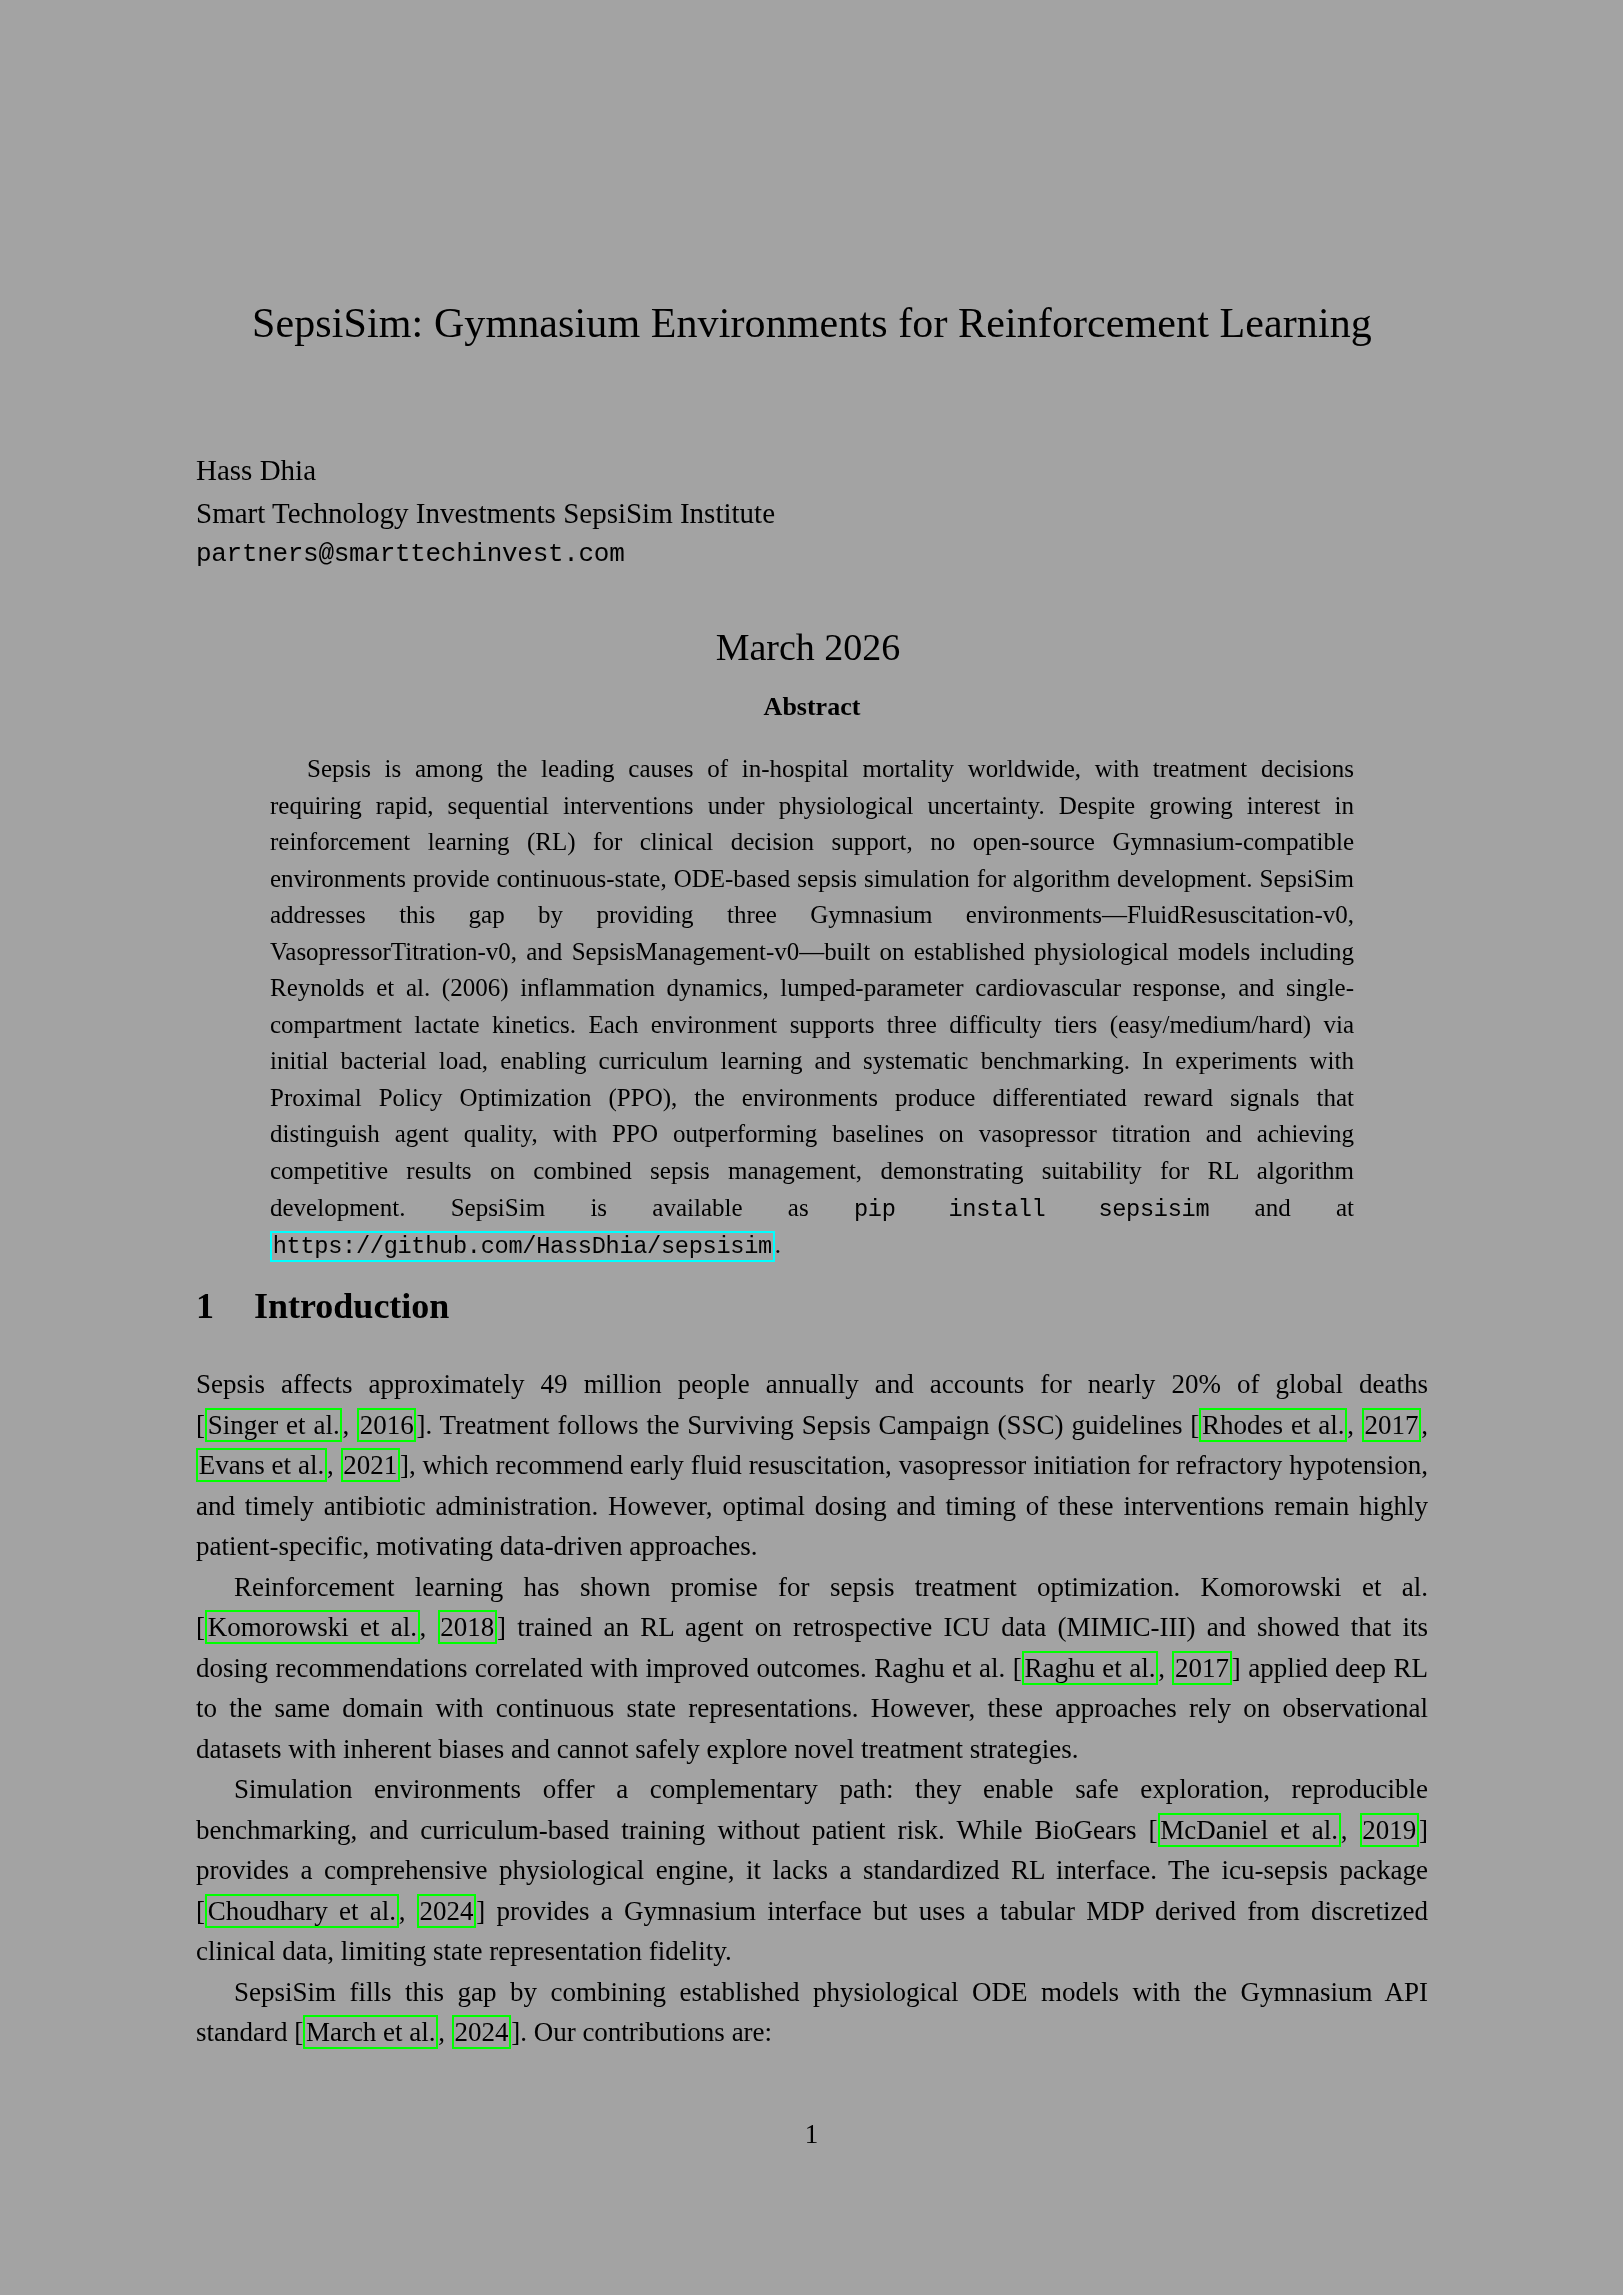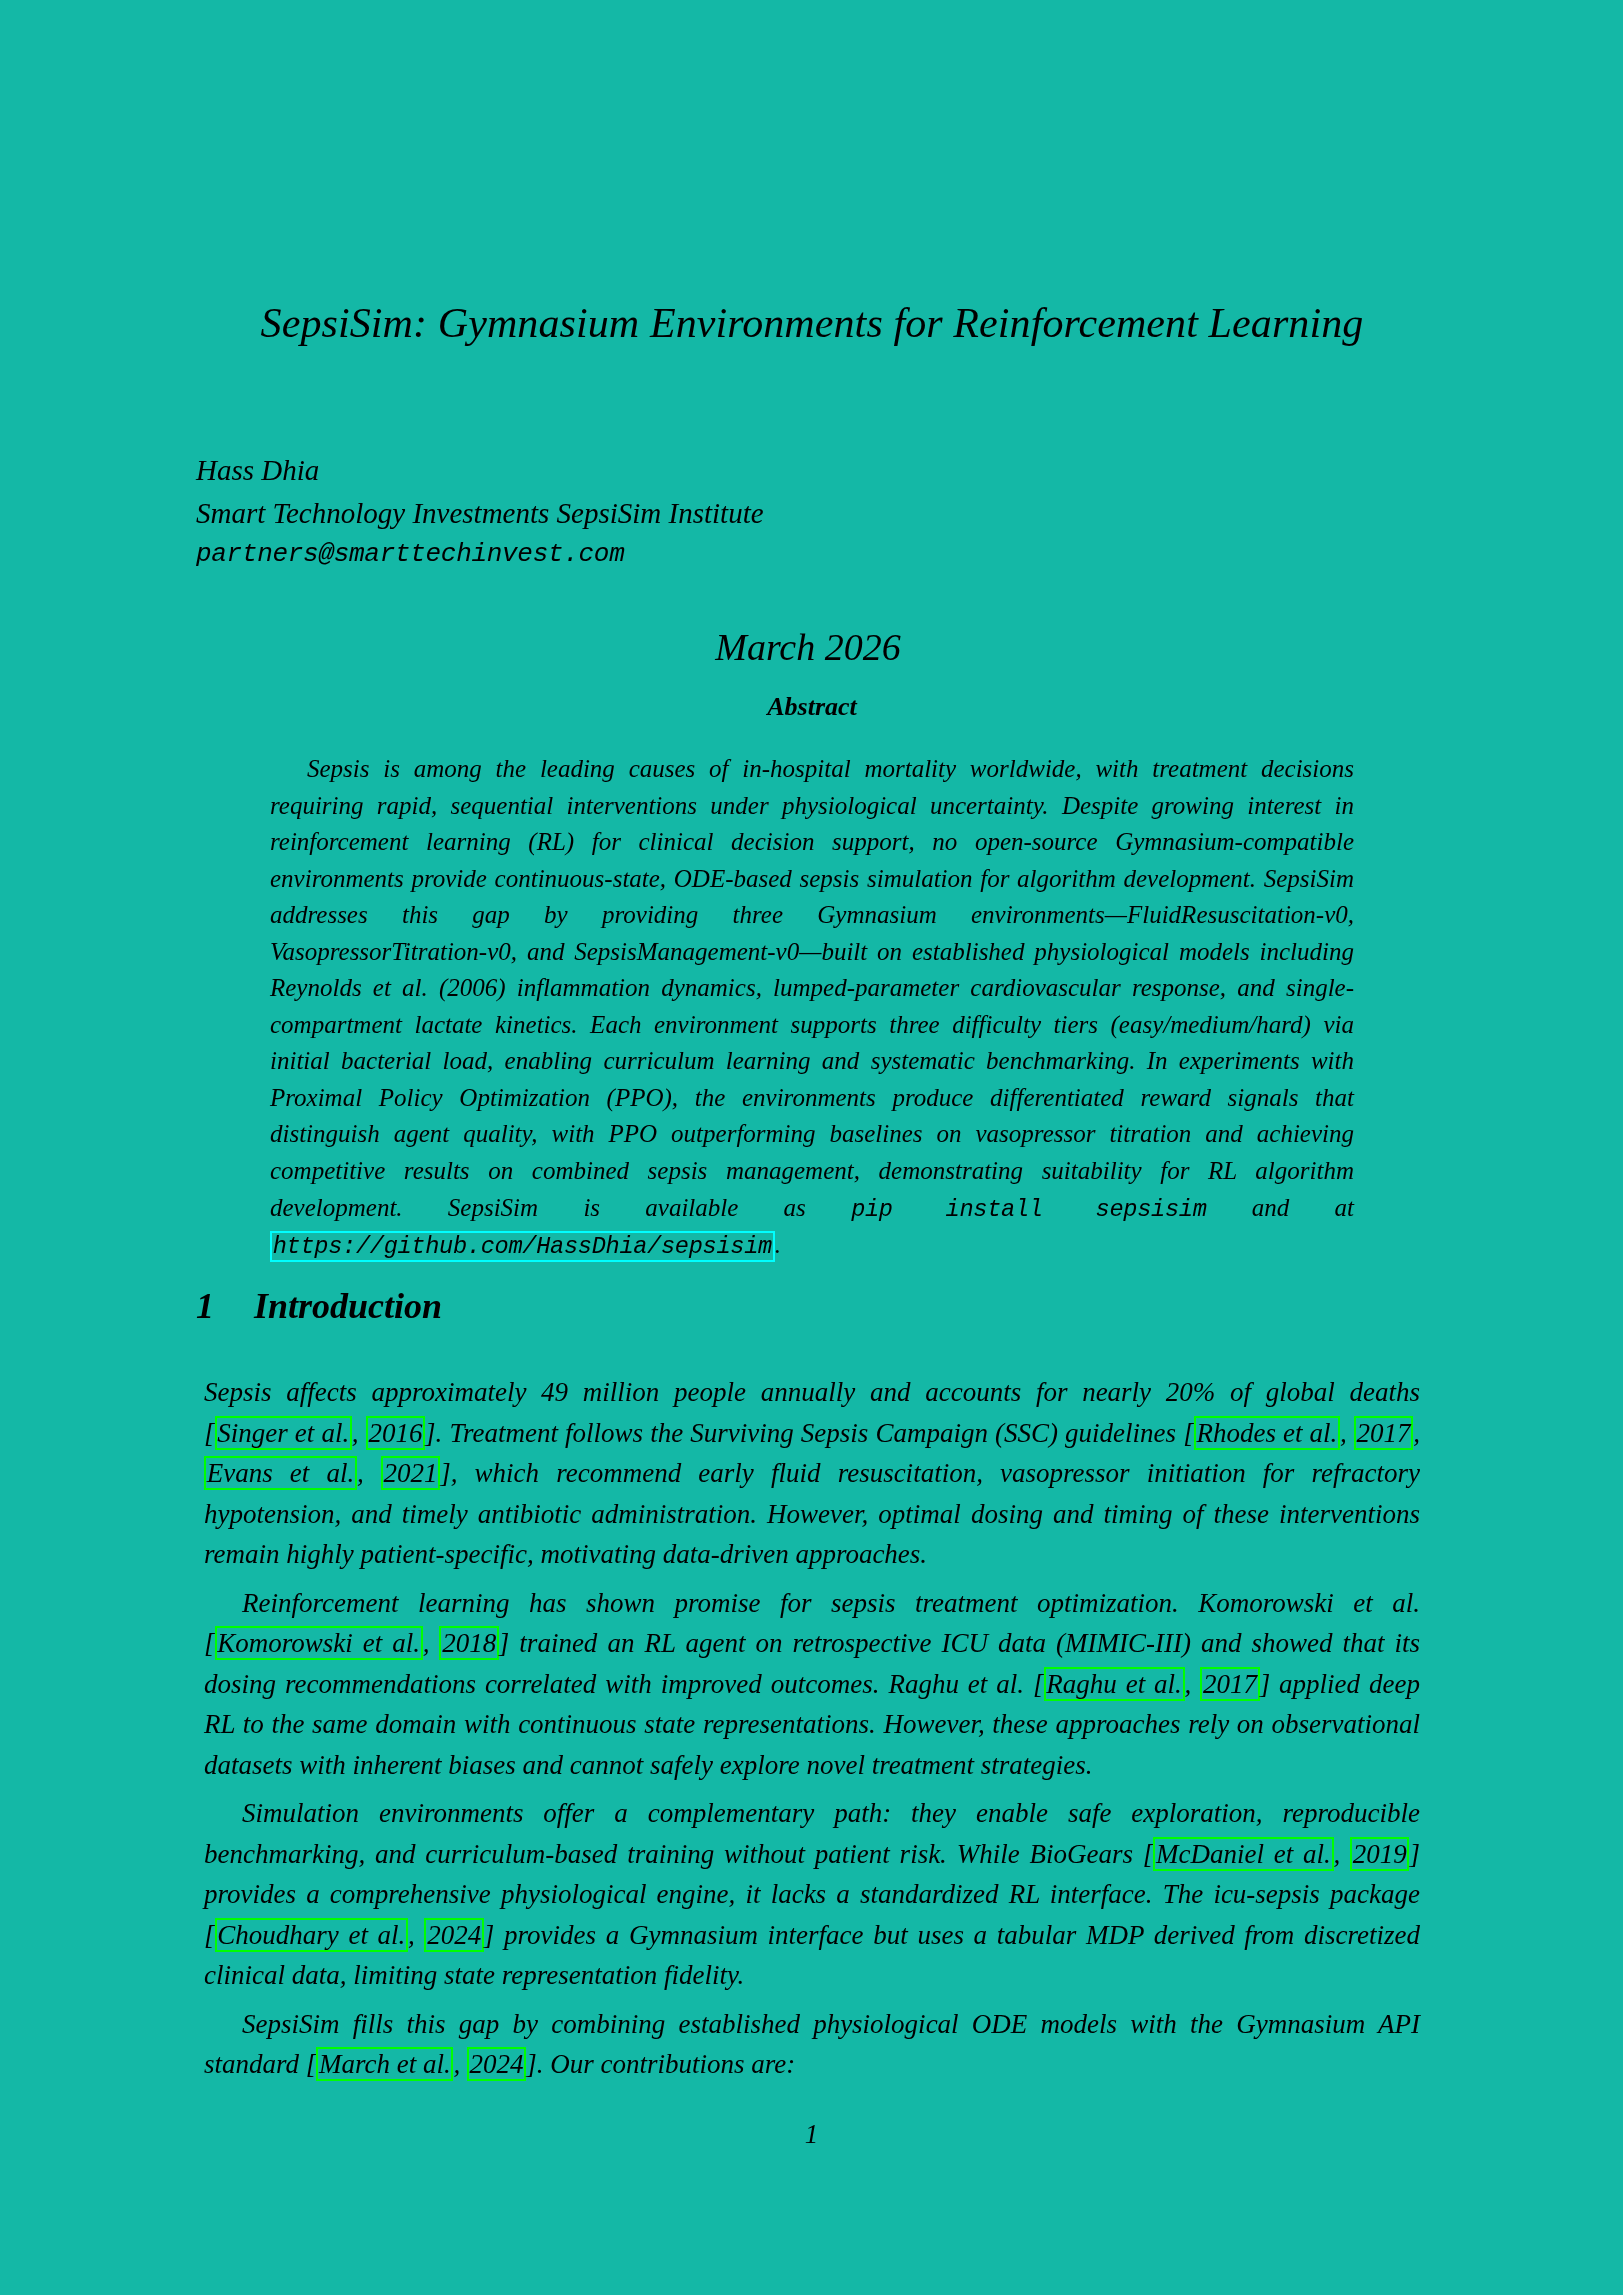--- a/index.html
+++ b/index.html
@@ -8,24 +8,23 @@
     background: #ffffff;
   }
   body {
     font-family: "Liberation Serif", "DejaVu Serif", serif;
     color: #000000;
   }
   .page {
     position: relative;
     width: 1623px;
     height: 2295px;
-    background: #14b8a6;
+    background: #a3a3a3;
     overflow: hidden;
     box-sizing: border-box;
-    font-style: italic;
   }
 
   
   .title-block {
     position: absolute;
     left: 196px;
     top: 296px;
     width: 1232px;
     text-align: center;
   }
@@ -109,21 +108,21 @@
     position: absolute;
     left: 196px;
     top: 1364px;
     width: 1232px;
     font-size: 27px;
     line-height: 1.50;
     text-align: justify;
     text-justify: inter-word;
   }
   .body-text p {
-    margin: 8px;
+    margin: 0;
     text-indent: 38px;
   }
   .body-text p.noindent {
     text-indent: 0;
   }
 
   
   .cite-box {
     border: 2px solid #00ff00;
     padding: 0 0.7px;

